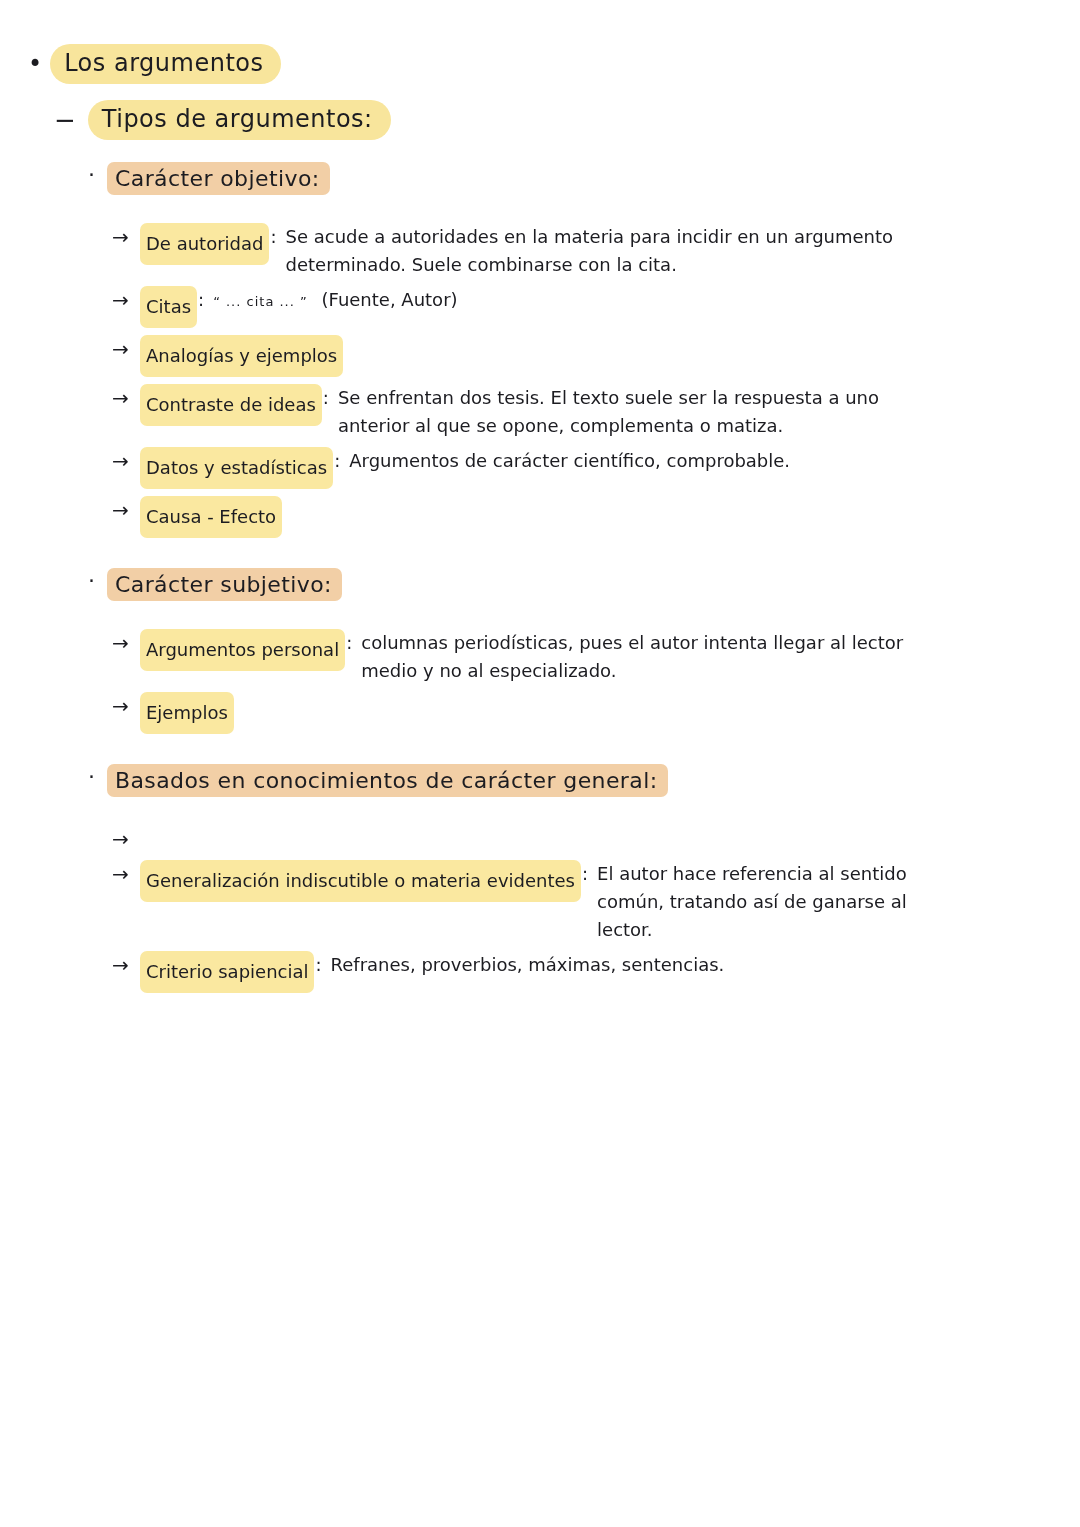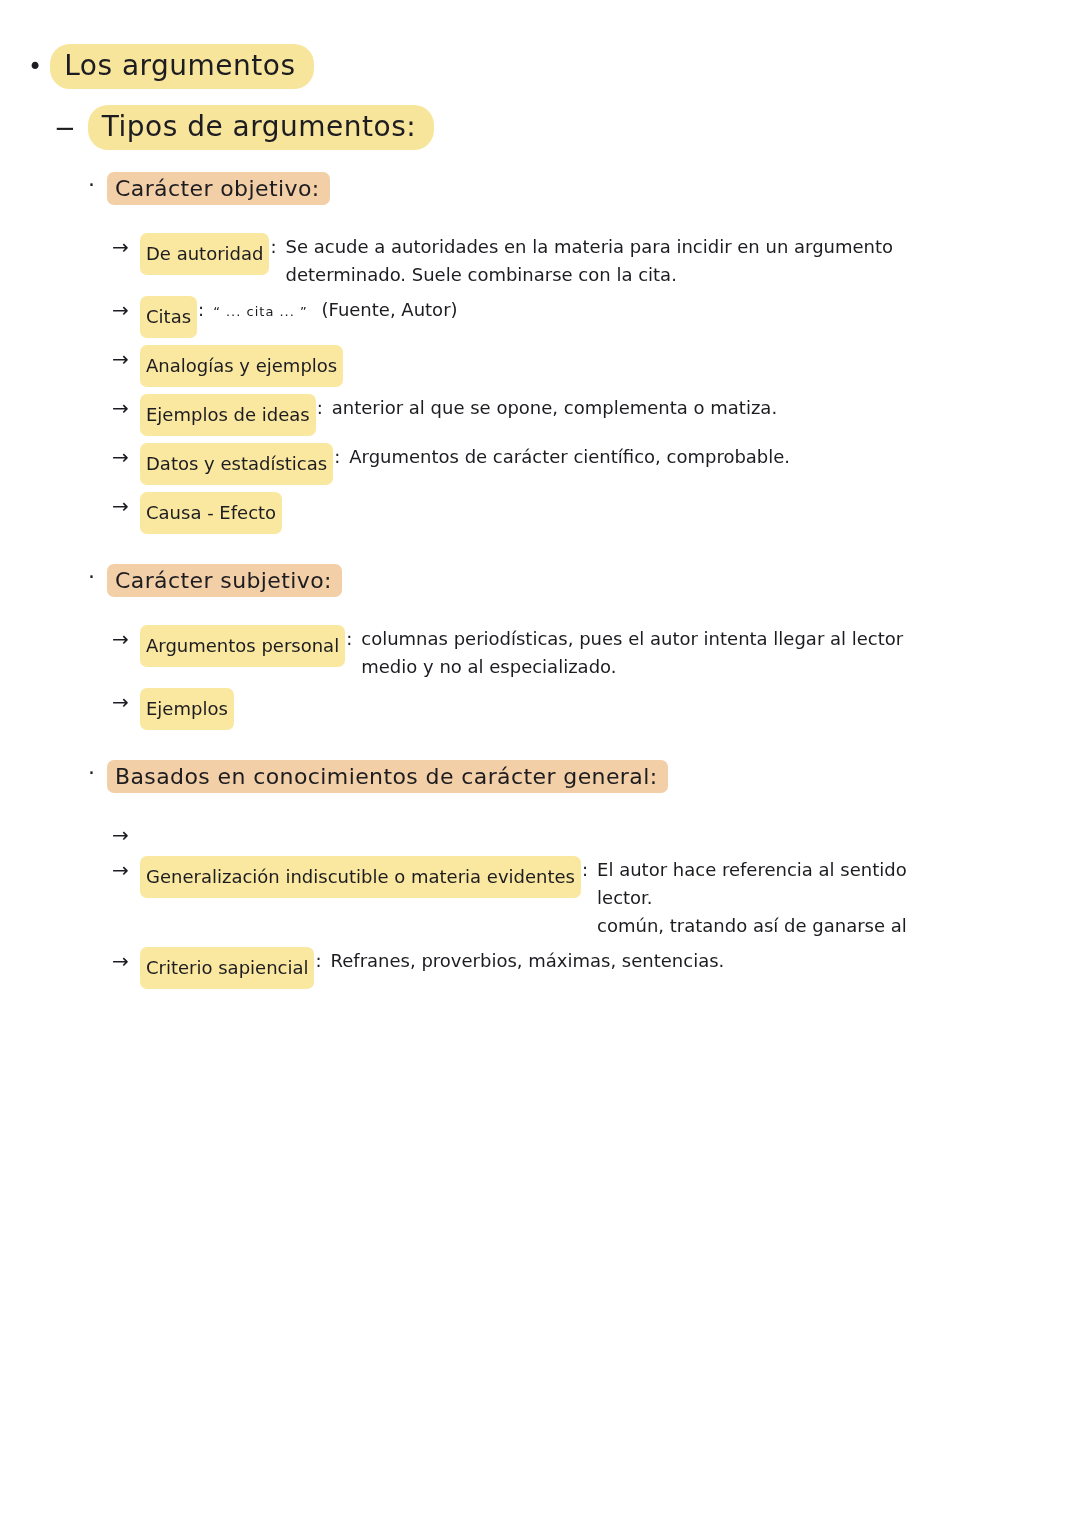--- a/index.html
+++ b/index.html
@@ -29,31 +29,31 @@
   .bullet {
     font-size: 24px;
     line-height: 1;
   }
   .pill {
     border-radius: 20px;
     padding: 5px 18px 7px 14px;
   }
   .yellow-bg { background: #F8E59C; }
   .peach-bg  { background: #F2CFA6; }
-  .title-text { font-size: 28px; letter-spacing: 0.5px; }
+  .title-text { font-size: 24px; letter-spacing: 0.5px; }
 
   .subtitle-row {
     display: flex;
     align-items: center;
     gap: 12px;
     padding-left: 26px;
     margin-bottom: 22px;
   }
   .dash { font-size: 26px; line-height: 1; }
-  .subtitle-text { font-size: 28px; letter-spacing: 0.5px; }
+  .subtitle-text { font-size: 24px; letter-spacing: 0.5px; }
 
   
   .heading-row {
     display: flex;
     align-items: flex-start;
     gap: 12px;
     padding-left: 60px;
     margin-bottom: 28px;
   }
   .tick {
@@ -149,23 +149,24 @@
         </div>
       </div>
 
       <div class="item">
         <span class="arrow">→</span>
         <span class="term">Analogías y ejemplos</span>
       </div>
 
       <div class="item">
         <span class="arrow">→</span>
-        <span class="term">Ejemplos de ideas</span>
-        <span class="colon">:</span>
-        <div class="desc">
+        <span class="term">Contraste de ideas</span>
+        <span class="colon">:</span>
+        <div class="desc">
+          <div class="line">Se enfrentan dos tesis. El texto suele ser la respuesta a uno</div>
           <div class="line">anterior al que se opone, complementa o matiza.</div>
         </div>
       </div>
 
       <div class="item">
         <span class="arrow">→</span>
         <span class="term">Datos y estadísticas</span>
         <span class="colon">:</span>
         <div class="desc">
           <div class="line">Argumentos de carácter científico, comprobable.</div>
@@ -215,22 +216,22 @@
       <div class="item">
         <span class="arrow">→</span>
       </div>
 
       <div class="item">
         <span class="arrow">→</span>
         <span class="term">Generalización indiscutible o materia evidentes</span>
         <span class="colon">:</span>
         <div class="desc">
           <div class="line">El autor hace referencia al sentido</div>
+          <div class="line">común, tratando así de ganarse al</div>
           <div class="line">lector.</div>
-          <div class="line">común, tratando así de ganarse al</div>
         </div>
       </div>
 
       <div class="item">
         <span class="arrow">→</span>
         <span class="term">Criterio sapiencial</span>
         <span class="colon">:</span>
         <div class="desc">
           <div class="line">Refranes, proverbios, máximas, sentencias.</div>
         </div>

